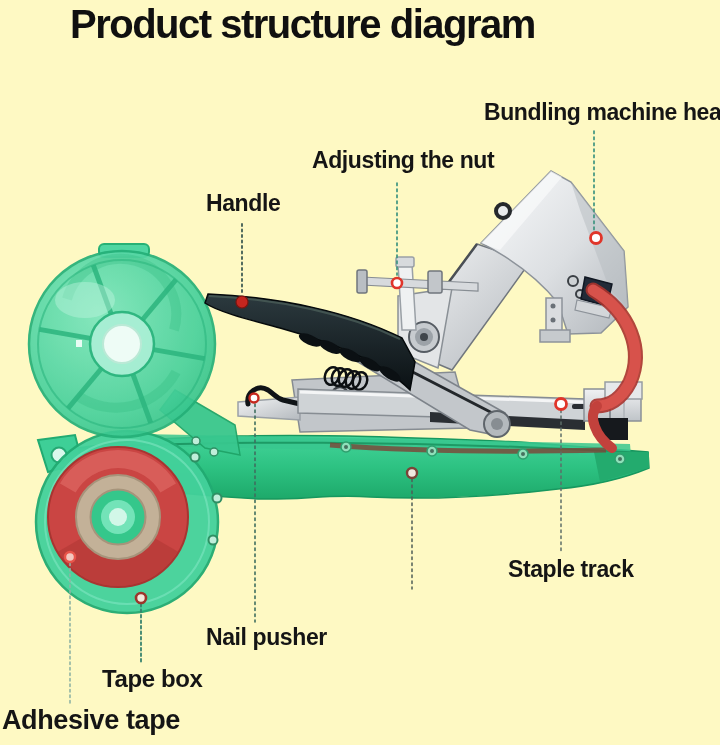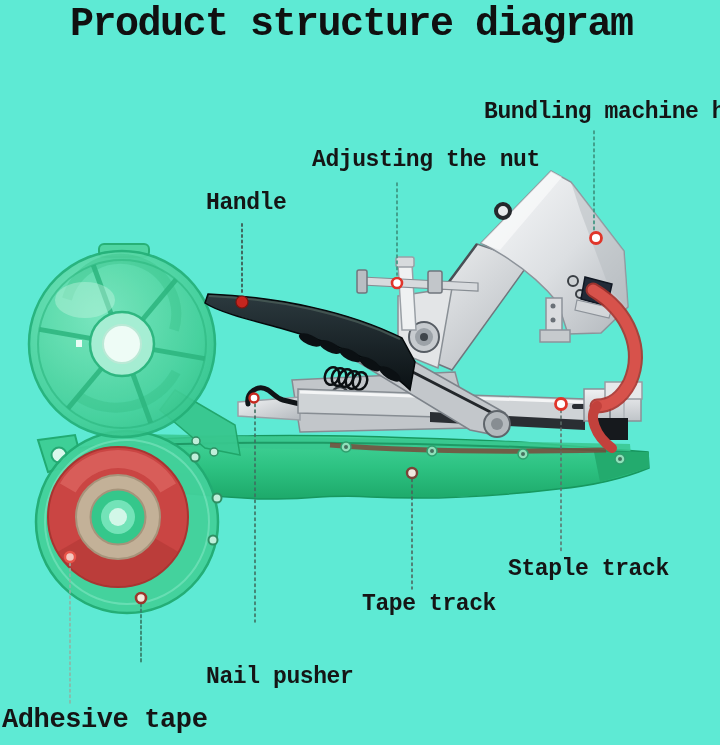--- a/index.html
+++ b/index.html
@@ -1,35 +1,35 @@
 <!DOCTYPE html>
 <html><head>
 <meta charset="utf-8">
 <style>
   html,body { margin:0; padding:0; background:#ffffff; }
   .stage {
-    position:relative; width:720px; height:745px; background:#5eead4;
-    overflow:hidden; font-family:Liberation Mono, monospace;
+    position:relative; width:720px; height:745px; background:#fef9c3;
+    overflow:hidden; font-family:Liberation Sans, sans-serif;
   }
   .page-title {
     position:absolute; left:70px; top:2px;
     font-size:40px; font-weight:bold; letter-spacing:-1.5px; color:#101010;
     white-space:nowrap;
   }
   .diagram-svg { position:absolute; left:0; top:0; }
   .lbl {
     position:absolute; font-weight:bold; font-size:23px; letter-spacing:-0.4px;
     color:#151515; white-space:nowrap;
   }
   #lbl-head      { left:484px; top:99px;  }
   #lbl-nut       { left:312px; top:147px; }
   #lbl-handle    { left:206px; top:190px; }
   #lbl-staple    { left:508px; top:556px;text-align:right; }
   #lbl-tapetrack { left:362px; top:591px; }
-  #lbl-nail      { left:206px; top:624px;margin-top:40px; }
+  #lbl-nail      { left:206px; top:624px; }
   #lbl-tapebox   { left:102px; top:665px; font-size:24px; }
   #lbl-adhesive  { left:2px;   top:705px; font-size:27px;text-align:right; }
 </style>
 </head>
 <body>
 
 <div class="stage">
 
   <svg class="diagram-svg" width="720" height="745" viewBox="0 0 720 745" aria-hidden="true">
     <defs>
@@ -245,17 +245,17 @@
       <circle cx="70" cy="557" r="5" fill="#f3c7bf" stroke="#e8544a" stroke-width="2.4"></circle>
     </g>
   </svg>
 
   <div class="page-title">Product structure diagram</div>
 
   <div class="lbl" id="lbl-head">Bundling machine head</div>
   <div class="lbl" id="lbl-nut">Adjusting the nut</div>
   <div class="lbl" id="lbl-handle">Handle</div>
   <div class="lbl" id="lbl-staple">Staple track</div>
-  <div class="lbl" id="lbl-tapetrack">Tape track</div>
   <div class="lbl" id="lbl-nail">Nail pusher</div>
+  <div class="lbl" id="lbl-tapebox">Tape box</div>
   <div class="lbl" id="lbl-adhesive">Adhesive tape</div>
 
 </div>
 
 </body></html>

